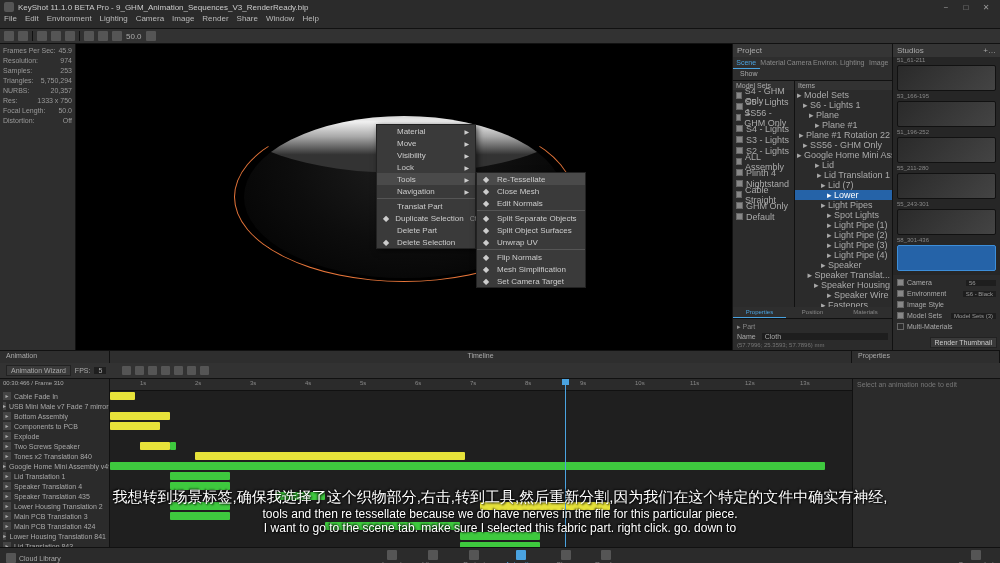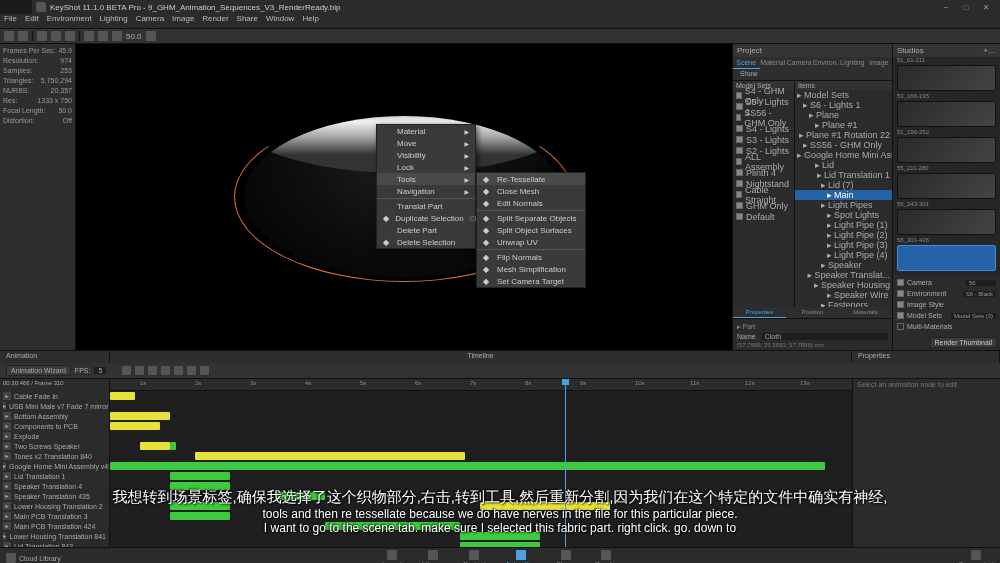--- a/index.html
+++ b/index.html
@@ -1,19 +1,19 @@
 <!DOCTYPE html>
 <html><head>
 <meta charset="utf-8">
 <style>
 * { margin: 0; padding: 0; box-sizing: border-box; font-family: "Segoe UI", Arial, sans-serif; }
 body { background: #1a1a1a; color: #aaa; font-size: 9px; width: 1000px; height: 563px; overflow: hidden; position: relative; }
 
 
-.title-bar { height: 14px; background: #2b2b2b; display: flex; align-items: center; padding: 0 4px; margin-left: 32px; }
+.title-bar { height: 14px; background: #2b2b2b; display: flex; align-items: center; padding: 0 4px; }
 .title-bar .icon { width: 10px; height: 10px; background: #555; border-radius: 2px; margin-right: 4px; }
 .title-bar .title { flex: 1; font-size: 8px; color: #ccc; }
 .title-bar .win-btn { width: 20px; text-align: center; color: #999; font-size: 8px; }
 
 
 .menu-bar { height: 14px; background: #2b2b2b; display: flex; padding: 0 4px; gap: 8px; font-size: 8px; }
 .menu-bar span { color: #bbb; }
 
 
 .tool-bar { height: 16px; background: #323232; display: flex; align-items: center; padding: 0 4px; gap: 4px; font-size: 8px; border-top: 1px solid #111; border-bottom: 1px solid #111; }
@@ -390,21 +390,21 @@
               <div class="tree-row">
                 <span class="ind" style="width:24px;"></span>
                 <span>▸ Lid Translation 1</span>
               </div>
               <div class="tree-row">
                 <span class="ind" style="width:24px;"></span>
                 <span>▸ Lid (7)</span>
               </div>
               <div class="tree-row sel">
                 <span class="ind" style="width:30px;"></span>
-                <span>▸ Main</span>
+                <span>▸ Lower</span>
               </div>
               <div class="tree-row">
                 <span class="ind" style="width:24px;"></span>
                 <span>▸ Light Pipes</span>
               </div>
               <div class="tree-row">
                 <span class="ind" style="width:30px;"></span>
                 <span>▸ Spot Lights</span>
               </div>
               <div class="tree-row">

